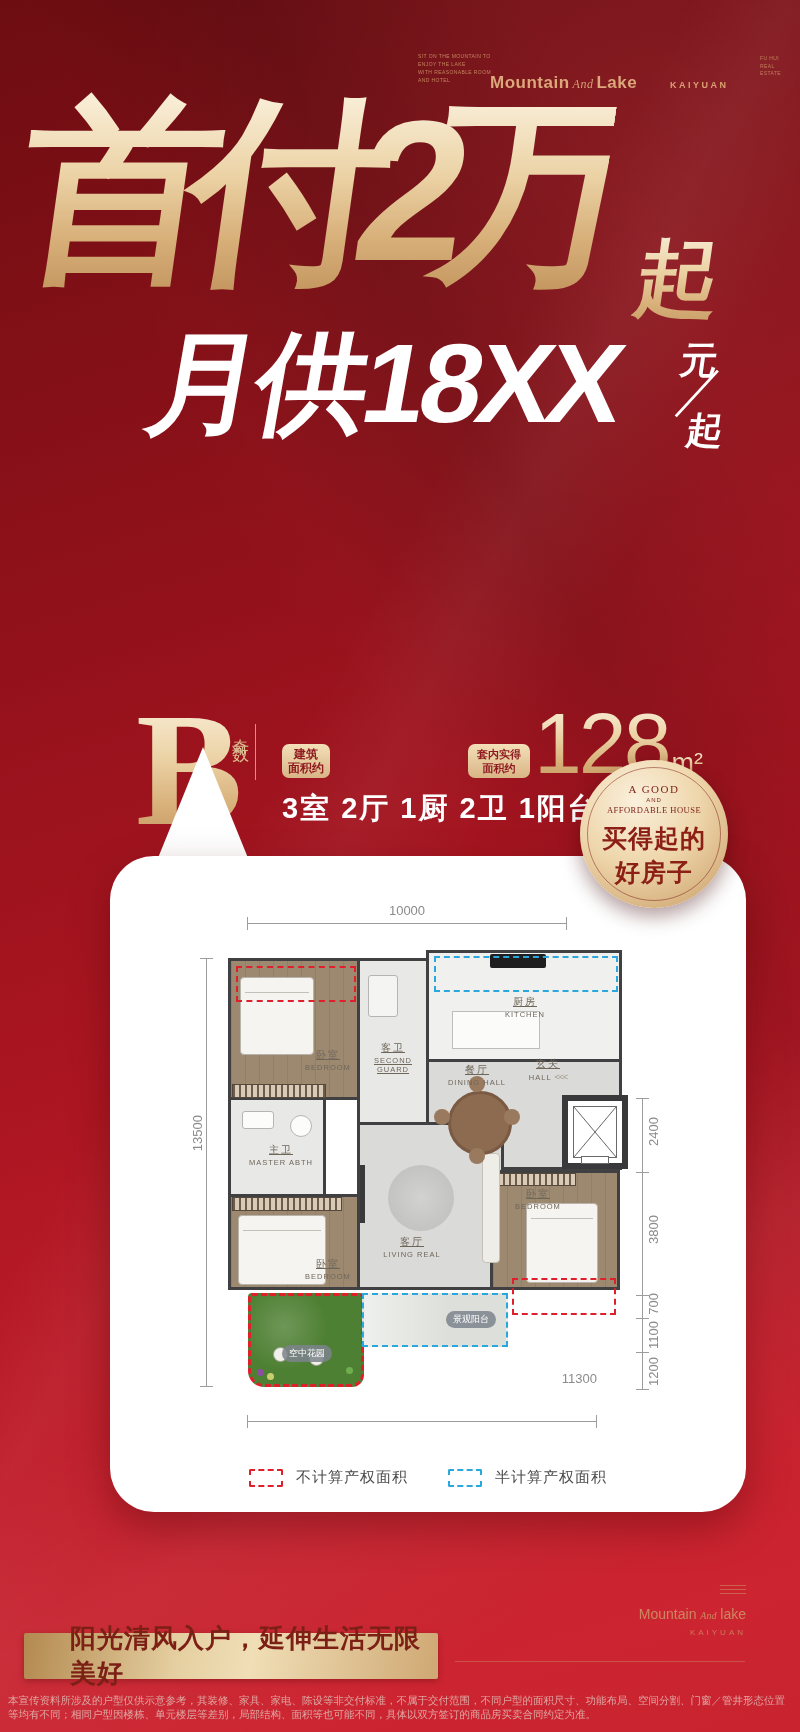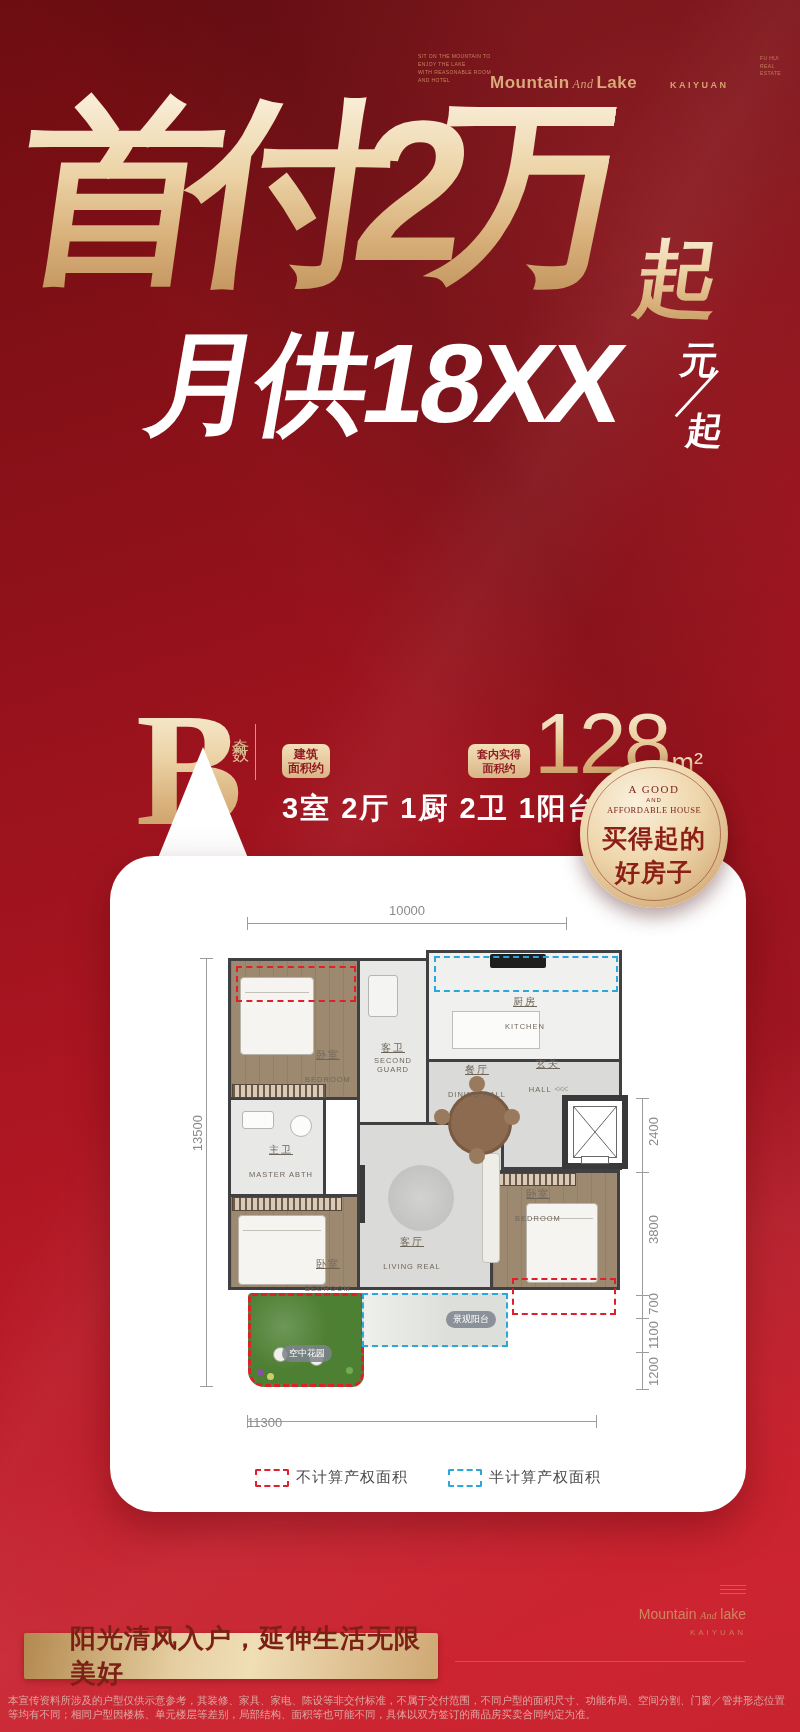--- a/index.html
+++ b/index.html
@@ -65,21 +65,21 @@
   .plan{left:190px;top:865px;width:470px;height:580px;z-index:4;}
   .room{position:absolute;border:3px solid #404042;box-sizing:border-box;}
   .wood{background:#9c8970 repeating-linear-gradient(90deg,rgba(60,40,20,.10) 0 1px,transparent 1px 14px);}
   .tile{background:#e8e8e6;}
   .open{background:#dadad8;}
   .kf{background:#f0f0ee;}
   .rd{position:absolute;border:2.5px dashed #e01f2d;z-index:6;}
   .bd{position:absolute;border:2.5px dashed #2aa7dc;z-index:6;}
   .rlabel{position:absolute;text-align:center;color:#6f665a;z-index:5;white-space:nowrap;}
   .rlabel .zh{font-size:10px;letter-spacing:2px;text-decoration:underline;}
-  .rlabel .en{font-size:7.5px;letter-spacing:1px;margin-top:13px;white-space:normal;}
+  .rlabel .en{font-size:7.5px;letter-spacing:1px;margin-top:1px;white-space:normal;}
   .tag{position:absolute;background:rgba(124,130,140,.85);color:#fff;font-size:9px;padding:2px 7px;
     border-radius:9px;white-space:nowrap;z-index:7;}
   .dimtxt{position:absolute;color:#8b8b8b;font-size:13px;z-index:5;}
   .vdim{writing-mode:vertical-rl;transform:rotate(180deg);}
   .dline{position:absolute;background:#9c9c9c;z-index:4;}
   .furn{position:absolute;z-index:2;}
   .bed{background:#f6f4f0;border:1px solid #b9b4ab;border-radius:4px;}
   .bed::before{content:"";position:absolute;left:4px;right:4px;top:14px;height:1px;background:#c5c0b7;}
   .ward{background:repeating-linear-gradient(90deg,#6b5b48 0 2px,#d8cab6 2px 6px);border:1px solid #55483a;}
   .elev{left:372px;top:230px;width:66px;height:74px;background:#fff;border:6px solid #39393b;z-index:5;position:absolute;box-sizing:border-box;}
@@ -91,21 +91,21 @@
     background:#4e8033 radial-gradient(circle at 30% 35%,rgba(255,255,255,.18),transparent 45%);
     border:3px dashed #e01f2d;border-radius:4px 4px 12px 16px;}
   .stool{position:absolute;width:13px;height:13px;border-radius:50%;background:#f2f0ea;border:1px solid #9aa08e;}
   .flower{position:absolute;width:7px;height:7px;border-radius:50%;}
   .balcony{left:172px;top:428px;width:146px;height:54px;position:absolute;z-index:5;box-sizing:border-box;
     background:#dde0da linear-gradient(90deg,rgba(255,255,255,.5),transparent 60%);
     border:2.5px dashed #2aa7dc;}
   .arrows{color:#a59c8e;font-size:9px;letter-spacing:-1px;}
   
   .legend{left:110px;top:1468px;width:636px;display:flex;justify-content:center;gap:40px;z-index:5;}
-  .lg-item{display:flex;align-items:center;gap:7px;}
+  .lg-item{display:flex;align-items:center;gap:13px;}
   .lg-box{width:30px;height:14px;border-radius:2px;}
   .lg-red{border:2px dashed #e01f2d;}
   .lg-blue{border:2px dashed #2aa7dc;}
   .lg-label{font-size:15px;color:#4a4a4a;letter-spacing:1px;}
   
   .bar{position:absolute;height:46px;display:flex;align-items:center;padding-left:46px;box-sizing:border-box;
     color:#7c2016;font-size:26px;font-weight:700;letter-spacing:1px;border-radius:2px;
     background:linear-gradient(100deg,#b3894f 0%,#e6d0a2 38%,#f0deb6 55%,#cfa873 100%);
     box-shadow:0 2px 6px rgba(60,0,4,.3);}
   .bar1{left:24px;top:1584px;width:522px;}
@@ -183,21 +183,21 @@
     <div class="dimtxt" style="left:57px;top:38px;width:320px;text-align:center;">10000</div>
     <div class="dline" style="left:57px;top:58px;width:320px;height:1px;"></div>
     <div class="dline" style="left:57px;top:52px;width:1px;height:13px;"></div>
     <div class="dline" style="left:376px;top:52px;width:1px;height:13px;"></div>
 
     <div class="dimtxt vdim" style="left:0px;top:250px;">13500</div>
     <div class="dline" style="left:16px;top:93px;width:1px;height:429px;"></div>
     <div class="dline" style="left:10px;top:93px;width:13px;height:1px;"></div>
     <div class="dline" style="left:10px;top:521px;width:13px;height:1px;"></div>
 
-    <div class="dimtxt" style="left:57px;top:550px;width:350px;text-align:left;">11300</div>
+    <div class="dimtxt" style="left:57px;top:506px;width:350px;text-align:right;">11300</div>
     <div class="dline" style="left:57px;top:556px;width:350px;height:1px;"></div>
     <div class="dline" style="left:57px;top:550px;width:1px;height:13px;"></div>
     <div class="dline" style="left:406px;top:550px;width:1px;height:13px;"></div>
 
     <div class="dline" style="left:452px;top:233px;width:1px;height:292px;"></div>
     <div class="dline" style="left:446px;top:233px;width:13px;height:1px;"></div>
     <div class="dline" style="left:446px;top:307px;width:13px;height:1px;"></div>
     <div class="dline" style="left:446px;top:430px;width:13px;height:1px;"></div>
     <div class="dline" style="left:446px;top:453px;width:13px;height:1px;"></div>
     <div class="dline" style="left:446px;top:487px;width:13px;height:1px;"></div>
@@ -258,21 +258,21 @@
     <div class="tag" style="left:92px;top:480px;">空中花园</div>
     <div class="balcony"></div>
     <div class="tag" style="left:256px;top:446px;">景观阳台</div>
 
     <div class="rlabel" style="left:98px;top:183px;width:80px;">
       <div class="zh">卧室</div>
       <div class="en">BEDROOM</div>
     </div>
     <div class="rlabel" style="left:168px;top:176px;width:70px;">
       <div class="zh">客卫</div>
-      <div class="en" style="width:48px;margin:1px auto 2px;">SECOND GUARD</div>
+      <div class="en" style="width:48px;margin:1px auto 2px;text-decoration:underline;">SECOND GUARD</div>
     </div>
     <div class="rlabel" style="left:290px;top:130px;width:90px;">
       <div class="zh">厨房</div>
       <div class="en">KITCHEN</div>
     </div>
     <div class="rlabel" style="left:245px;top:198px;width:84px;">
       <div class="zh">餐厅</div>
       <div class="en">DINING HALL</div>
     </div>
     <div class="rlabel" style="left:320px;top:192px;width:76px;">

